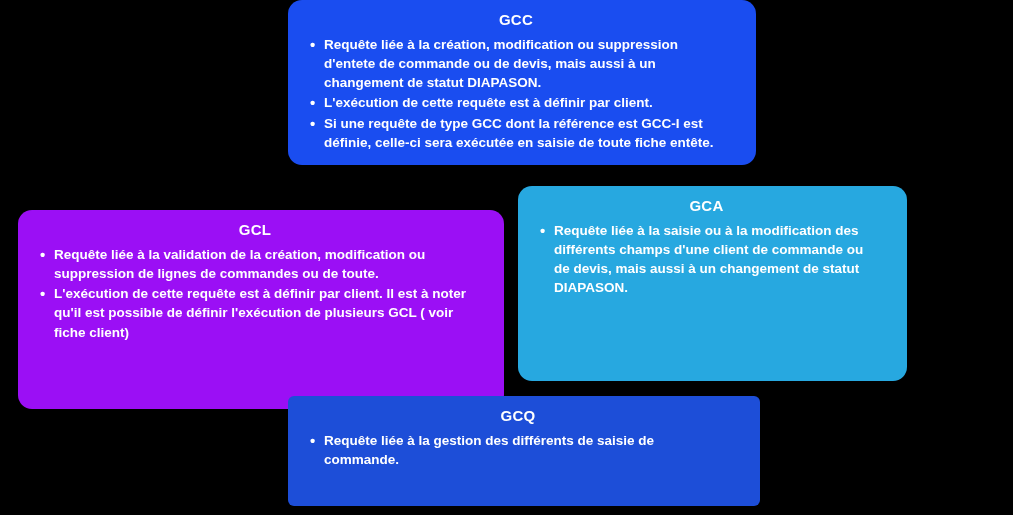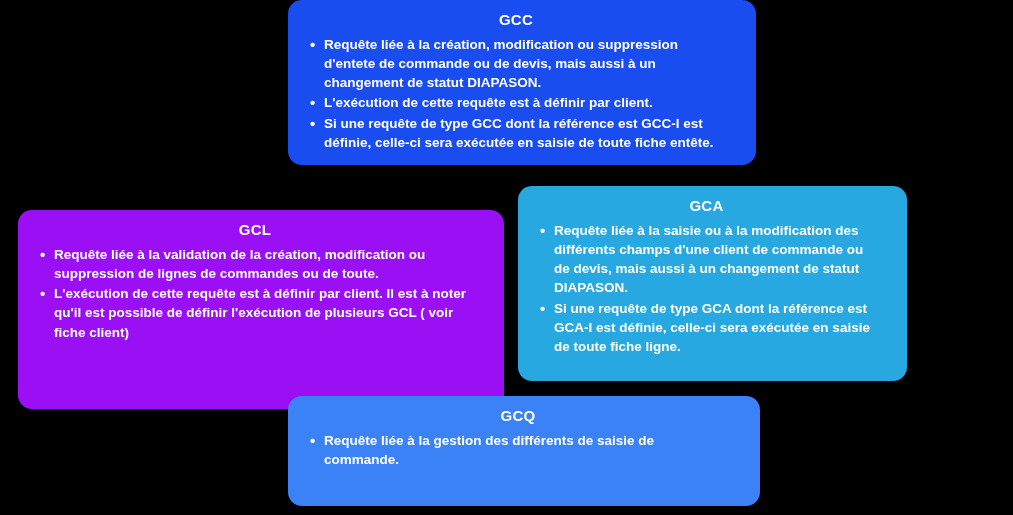--- a/index.html
+++ b/index.html
@@ -71,21 +71,22 @@
     top: 186px;
     width: 389px;
     height: 195px;
     background: #27a8e0;
   }
   #card-gcq {
     left: 288px;
     top: 396px;
     width: 472px;
     height: 110px;
-    background: #3b82f6;
+    background: #1d4ed8;
+    border-radius: 6px;
   }
 </style>
 </head>
 <body>
 
 <div class="card" id="card-gcc">
   <div class="card-title">GCC</div>
   <ul class="card-list">
     <li>Requête liée à la création, modification ou suppression d'entete de commande ou de devis, mais aussi à un changement de statut DIAPASON.</li>
     <li>L'exécution de cette requête est à définir par client.</li>
@@ -98,21 +99,20 @@
   <ul class="card-list">
     <li>Requête liée à la validation de la création, modification ou suppression de lignes de commandes ou de toute.</li>
     <li>L'exécution de cette requête est à définir par client. Il est à noter qu'il est possible de définir l'exécution de plusieurs GCL ( voir fiche client)</li>
   </ul>
 </div>
 
 <div class="card" id="card-gca">
   <div class="card-title">GCA</div>
   <ul class="card-list">
     <li>Requête liée à la saisie ou à la modification des différents champs d'une client de commande ou de devis, mais aussi à un changement de statut DIAPASON.</li>
-    <li>Si une requête de type GCA dont la référence est GCA-I est définie, celle-ci sera exécutée en saisie de toute fiche ligne.</li>
   </ul>
 </div>
 
 <div class="card" id="card-gcq">
   <div class="card-title">GCQ</div>
   <ul class="card-list">
     <li>Requête liée à la gestion des différents de saisie de commande.</li>
   </ul>
 </div>
 

